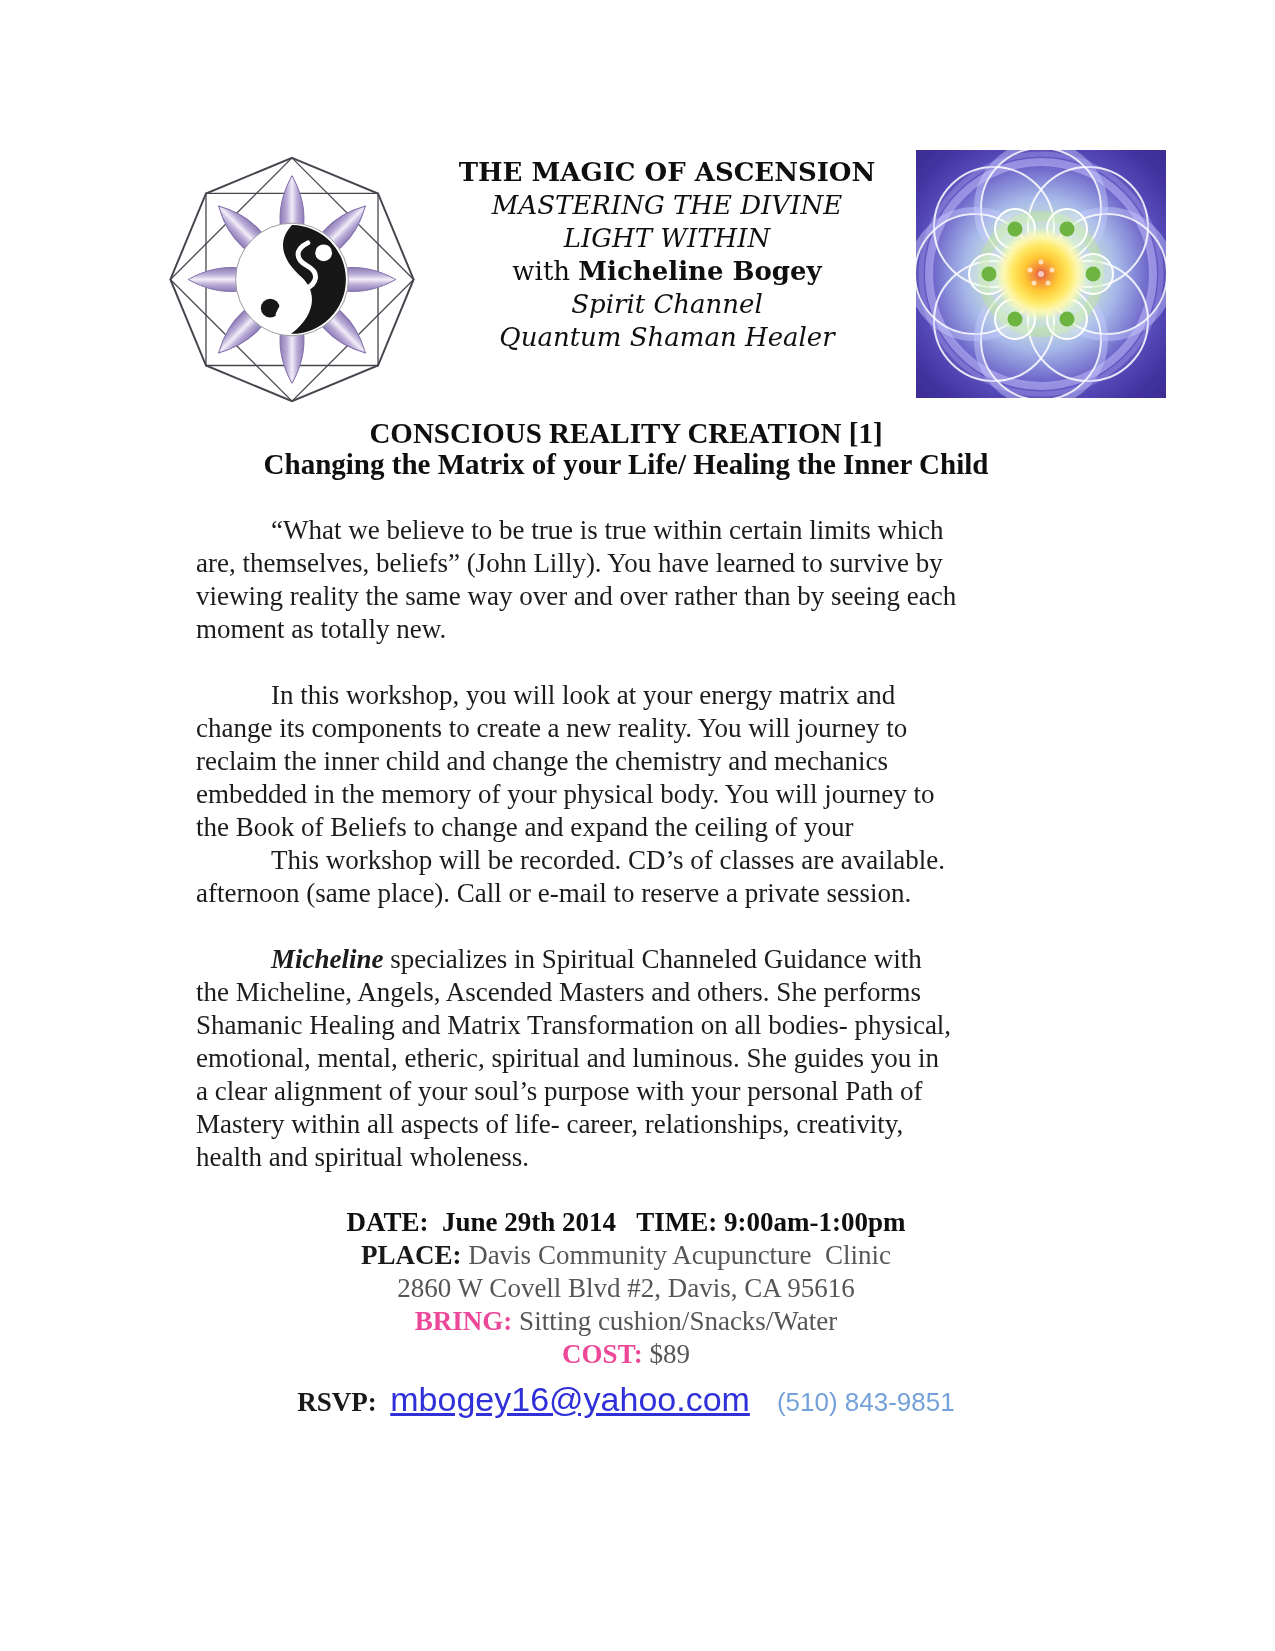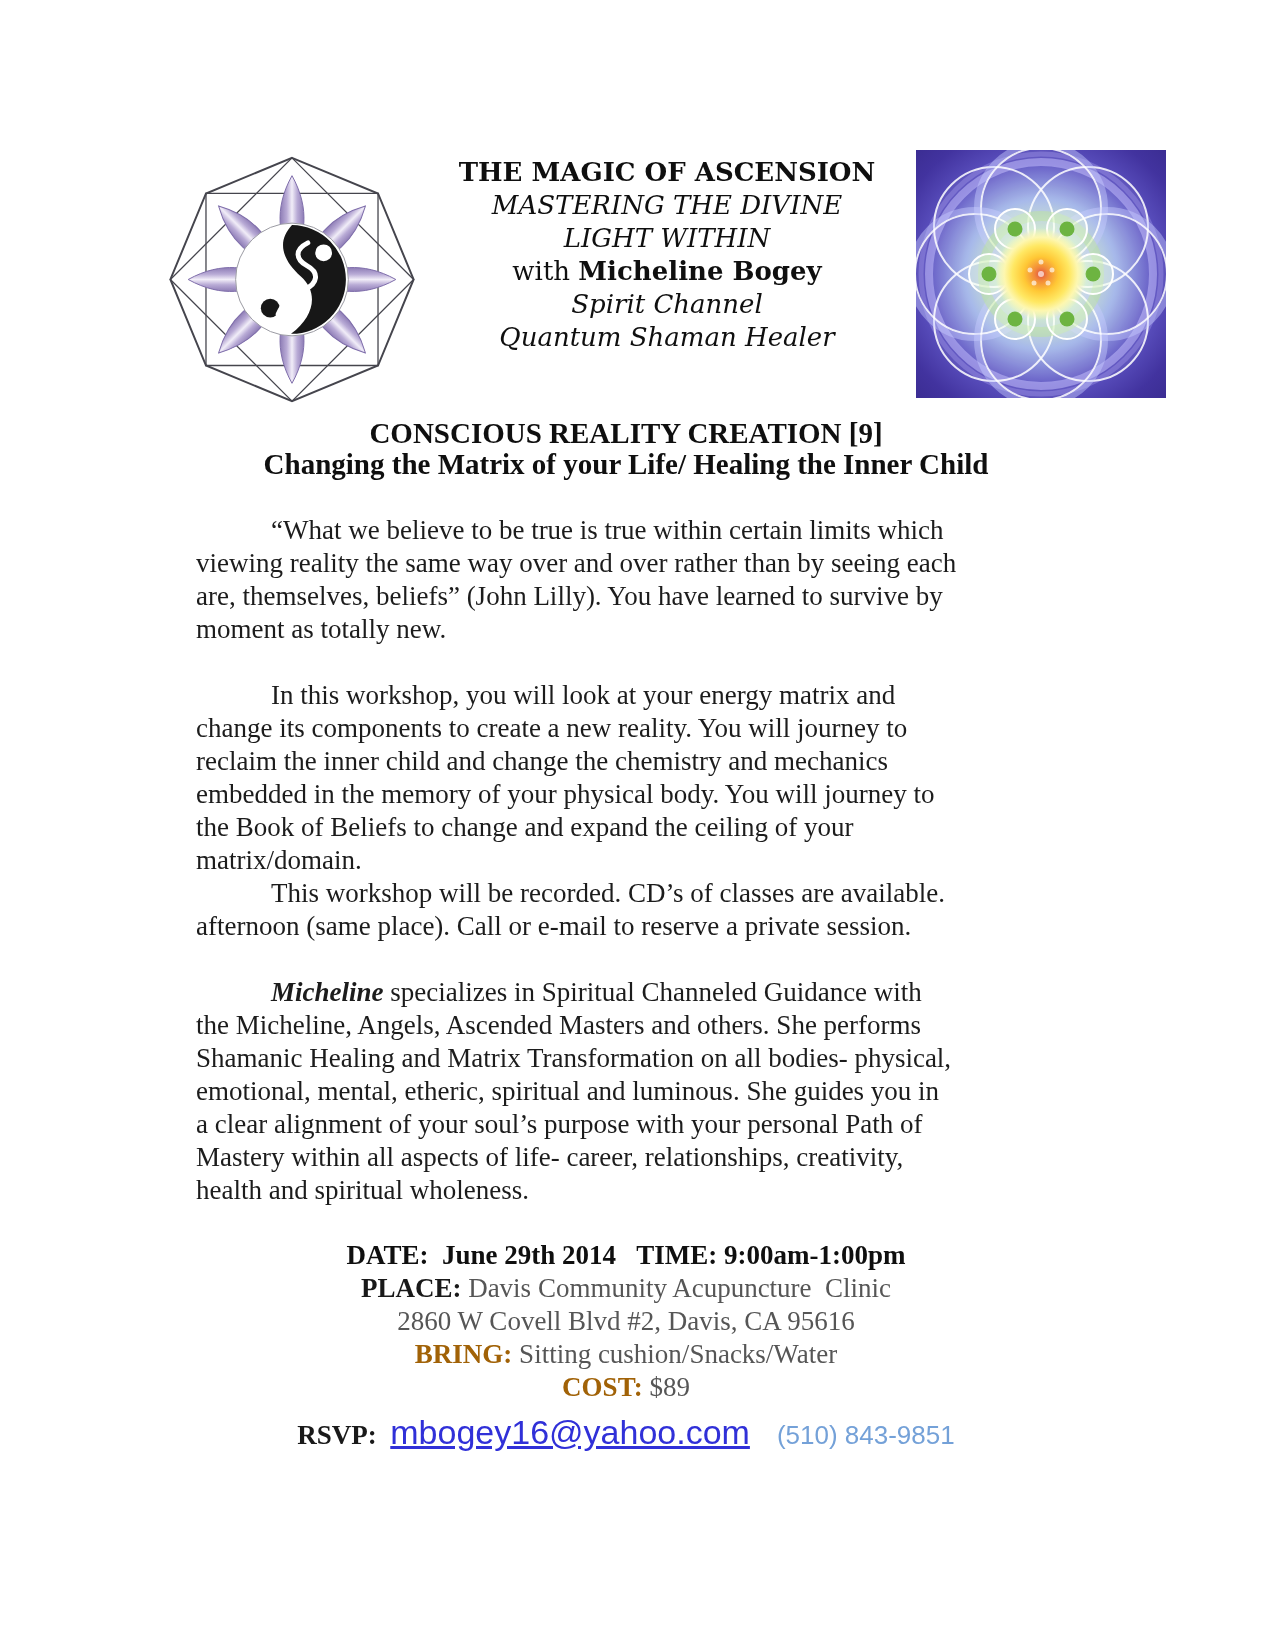--- a/index.html
+++ b/index.html
@@ -42,21 +42,21 @@
   .para-4 { margin-top:33px; }
 
   
   .details {
     margin-top:32px; margin-left:30px; width:860px; text-align:center;
     font-size:27px; line-height:33px;
   }
   .details .tline:last-child { margin-top:12px; }
   .dark  { color:#0f0f0f; font-weight:bold; }
   .label { color:#191919; font-weight:bold; }
-  .label2{ color:#a16207; font-weight:bold; }
+  .label2{ color:#ec4899; font-weight:bold; }
   .value { color:#565656; }
   .email {
     font-family:"Liberation Sans", sans-serif; font-size:34px;
     color:#3030d8; text-decoration:underline; cursor:pointer;
   }
   .phone { font-family:"Liberation Sans", sans-serif; font-size:26px; color:#74a1d8; }
 </style>
 </head>
 <body>
 
@@ -199,38 +199,37 @@
               <circle cx="132" cy="133" r="2.5"></circle>
             <circle cx="118" cy="133" r="2.5"></circle>
               <circle cx="114" cy="120" r="2.5"></circle>
               <circle cx="125" cy="124" r="3"></circle>
           </g>
         </svg>
       </div>
     </div>
 
     <div class="headline">
-      <div>CONSCIOUS REALITY CREATION [9]</div>
+      <div>CONSCIOUS REALITY CREATION [1]</div>
       <div>Changing the Matrix of your Life/ Healing the Inner Child</div>
     </div>
 
     <div class="bodycol">
       <div class="para-1">
           <div class="tline ind"><span>“What we believe to be true is true within certain limits which</span></div>
+          <div class="tline"><span>are, themselves, beliefs” (John Lilly). You have learned to survive by</span></div>
           <div class="tline"><span>viewing reality the same way over and over rather than by seeing each</span></div>
-          <div class="tline"><span>are, themselves, beliefs” (John Lilly). You have learned to survive by</span></div>
           <div class="tline"><span>moment as totally new.</span></div>
         </div>
       <div class="para-2">
           <div class="tline ind"><span>In this workshop, you will look at your energy matrix and</span></div>
           <div class="tline"><span>change its components to create a new reality. You will journey to</span></div>
           <div class="tline"><span>reclaim the inner child and change the chemistry and mechanics</span></div>
           <div class="tline"><span>embedded in the memory of your physical body. You will journey to</span></div>
           <div class="tline"><span>the Book of Beliefs to change and expand the ceiling of your</span></div>
-          <div class="tline"><span>matrix/domain.</span></div>
         </div>
       <div class="para-3">
           <div class="tline ind"><span>This workshop will be recorded. CD’s of classes are available.</span></div>
           <div class="tline"><span>afternoon (same place). Call or e-mail to reserve a private session.</span></div>
         </div>
       <div class="para-4">
           <div class="tline ind"><span class="b i">Micheline</span><span> specializes in Spiritual Channeled Guidance with</span></div>
           <div class="tline"><span>the Micheline, Angels, Ascended Masters and others. She performs</span></div>
           <div class="tline"><span>Shamanic Healing and Matrix Transformation on all bodies- physical,</span></div>
           <div class="tline"><span>emotional, mental, etheric, spiritual and luminous. She guides you in</span></div>

